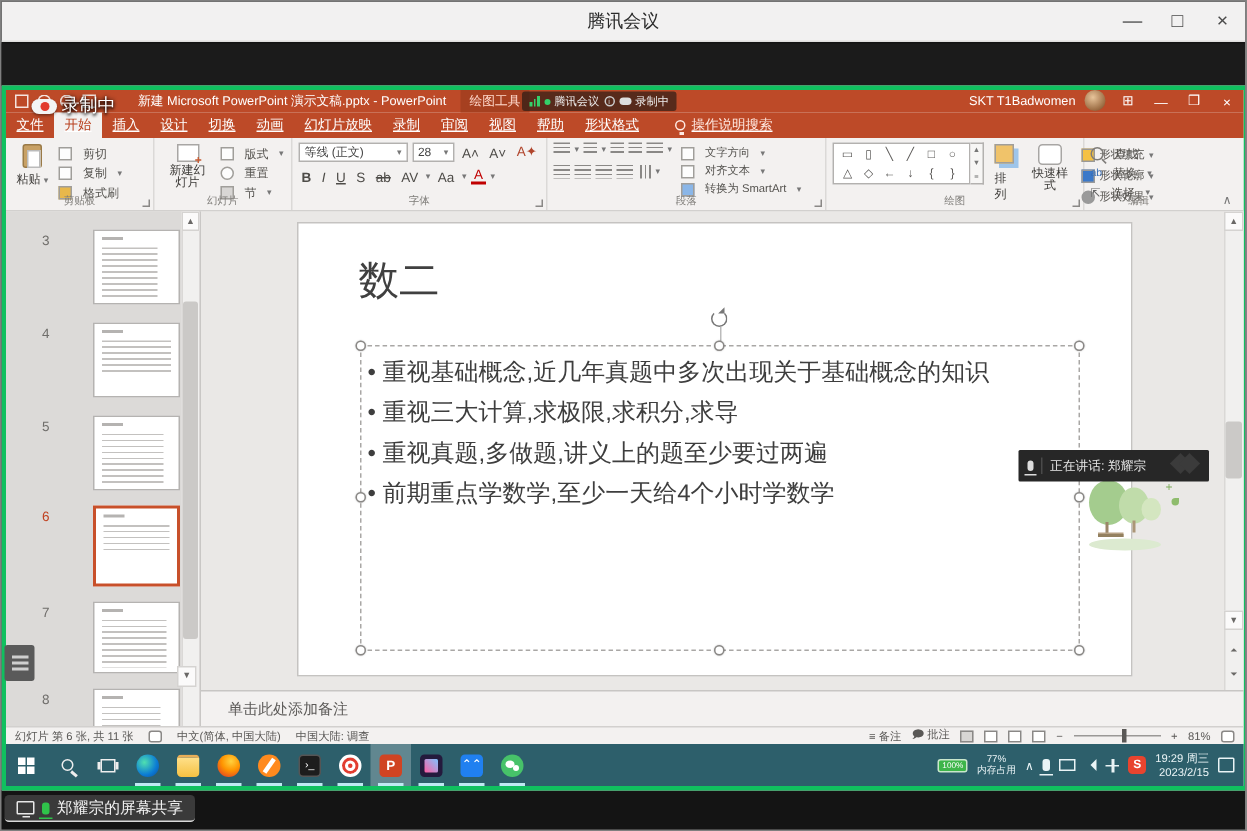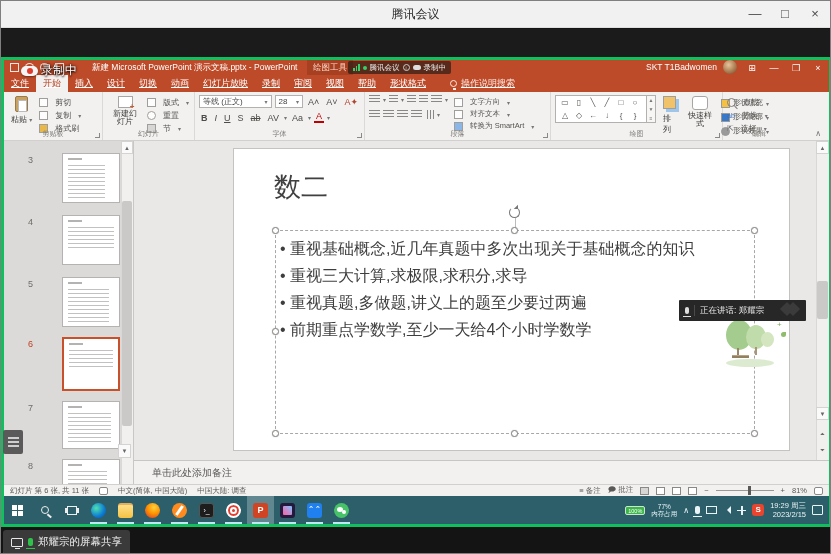--- a/index.html
+++ b/index.html
@@ -79,21 +79,21 @@
   .tsc-thumb{position:absolute;right:1px;top:60px;width:10px;height:225px;background:#cbc9c7;border-radius:2px;}
   .tsc-dn{position:absolute;right:2px;bottom:26px;width:13px;height:14px;background:#fbfafa;border:1px solid #d5d3d1;font-size:6px;color:#6a6866;text-align:center;line-height:13px;}
   .titem{position:absolute;left:0;width:118px;}
   .tnum{position:absolute;left:24px;top:2px;font-size:9px;color:#6f6d6a;}
   .titem.sel .tnum{color:#c0401f;}
   .tbox{position:absolute;left:58px;top:0;width:58px;background:#fff;border:1px solid #b5b3b1;}
   .titem.sel .tbox{border:2px solid #c8502a;}
   .ttl{position:absolute;left:5px;top:4px;width:14px;height:2px;background:#b5b3b1;}
   .tlines{position:absolute;left:5px;top:11px;right:5px;bottom:4px;background:repeating-linear-gradient(#c3c1bf 0 1px,transparent 1px 4px);}
   .canvas{position:relative;flex:1;height:319px;background:#eae8e6;}
-  .slide{position:absolute;left:64px;top:7px;width:557px;height:303px;background:#fff;border:1px solid #c5c3c1;margin-left:35px;}
+  .slide{position:absolute;left:64px;top:7px;width:557px;height:303px;background:#fff;border:1px solid #c5c3c1;}
   .slide-title{position:absolute;left:40px;top:20px;font-size:27px;color:#404040;}
   .selbox{position:absolute;left:41px;top:81px;width:480px;height:204px;border:1px dashed #a9a7a5;}
   .handle{position:absolute;width:7px;height:7px;border-radius:50%;background:#fff;border:1px solid #8a8886;box-shadow:0 0 1px rgba(0,0,0,.35);}
   .rot{position:absolute;left:50%;top:-24px;margin-left:-6px;width:11px;height:11px;border:1.5px solid #777;border-radius:50%;border-top-color:transparent;}
   .rot:after{content:"";position:absolute;right:-2px;top:-2px;width:0;height:0;border:3px solid transparent;border-left-color:#777;transform:rotate(45deg);}
   .rotline{position:absolute;left:50%;top:-13px;width:1px;height:13px;background:#bbb;}
   .bullets{position:absolute;left:46px;top:86px;width:475px;margin:0;padding:0;list-style:none;}
   .bullets li{font-size:16px;line-height:27px;color:#3e3e3e;white-space:nowrap;}
   .bullets li:before{content:"• ";color:#3e3e3e;}
   .cscroll{position:absolute;right:0;top:0;width:13px;height:319px;background:#f1f0ef;border-left:1px solid #dad8d6;}
@@ -144,21 +144,21 @@
   .reccloud{width:17px;height:10px;background:#f4f4f4;border-radius:6px;position:relative;box-shadow:0 1px 2px rgba(0,0,0,.4);}
   .reccloud:after{content:"";position:absolute;left:6px;top:2px;width:6px;height:6px;border-radius:50%;background:#e23b2e;}
   .rectext{font-size:12px;color:#fff;text-shadow:0 1px 2px #000,0 0 3px #000;}
   .toast{position:absolute;left:678px;top:287px;width:127px;height:21px;background:#272727;border-radius:1px;display:flex;align-items:center;gap:5px;padding:0 6px;z-index:50;overflow:hidden;margin-top:12px;}
   .toast .mic-t{width:4px;height:7px;background:#ddd;border-radius:2px;position:relative;flex:none;}
   .toast .mic-t:after{content:"";position:absolute;left:-2px;bottom:-3px;width:8px;height:1px;background:#ddd;}
   .toast .div{width:1px;height:11px;background:#4a4a4a;flex:none;}
   .toast .txt{font-size:8.5px;color:#e6e6e6;white-space:nowrap;}
   .toast .wm{position:absolute;right:8px;top:4px;display:flex;}
   .toast .wm i{width:10px;height:10px;background:#3b3b3b;transform:rotate(45deg);margin-left:-4px;}
-  .sharepill{position:absolute;left:2px;top:529px;height:25px;background:#3a3a3a;border-radius:3px;display:flex;align-items:center;gap:5px;padding:0 8px;z-index:60;border-bottom:1px solid #d9d9d9;justify-content:center;}
+  .sharepill{position:absolute;left:2px;top:529px;height:18px;background:#3a3a3a;border-radius:3px;display:flex;align-items:center;gap:5px;padding:0 8px;z-index:60;border-bottom:1px solid #d9d9d9;justify-content:center;}
   .scr-share{width:12px;height:9px;border:1px solid #e8e8e8;border-radius:1px;position:relative;}
   .scr-share:after{content:"";position:absolute;left:3px;top:9px;width:5px;height:1px;background:#e8e8e8;}
   .mic-g{width:5px;height:8px;background:#2fc24a;border-radius:2px;position:relative;}
   .mic-g:after{content:"";position:absolute;left:-2px;bottom:-3px;width:9px;height:1px;background:#2fc24a;}
   .sharetxt{font-size:10.5px;color:#f2f2f2;white-space:nowrap;}
   .listbtn{position:absolute;left:2px;top:429px;width:20px;height:24px;background:#5a5a5a;border-radius:2px;z-index:55;display:flex;flex-direction:column;justify-content:center;gap:2px;align-items:center;}
   .listbtn i{width:11px;height:2px;background:#cfcfcf;}
   .trees{position:absolute;left:725px;top:315px;width:60px;height:56px;z-index:40;}
   .trees .t1{position:absolute;left:0px;top:4px;width:26px;height:30px;border-radius:50%;background:#a4cc8e;}
   .trees .t2{position:absolute;left:20px;top:9px;width:20px;height:24px;border-radius:50%;background:#c0dcaa;}

